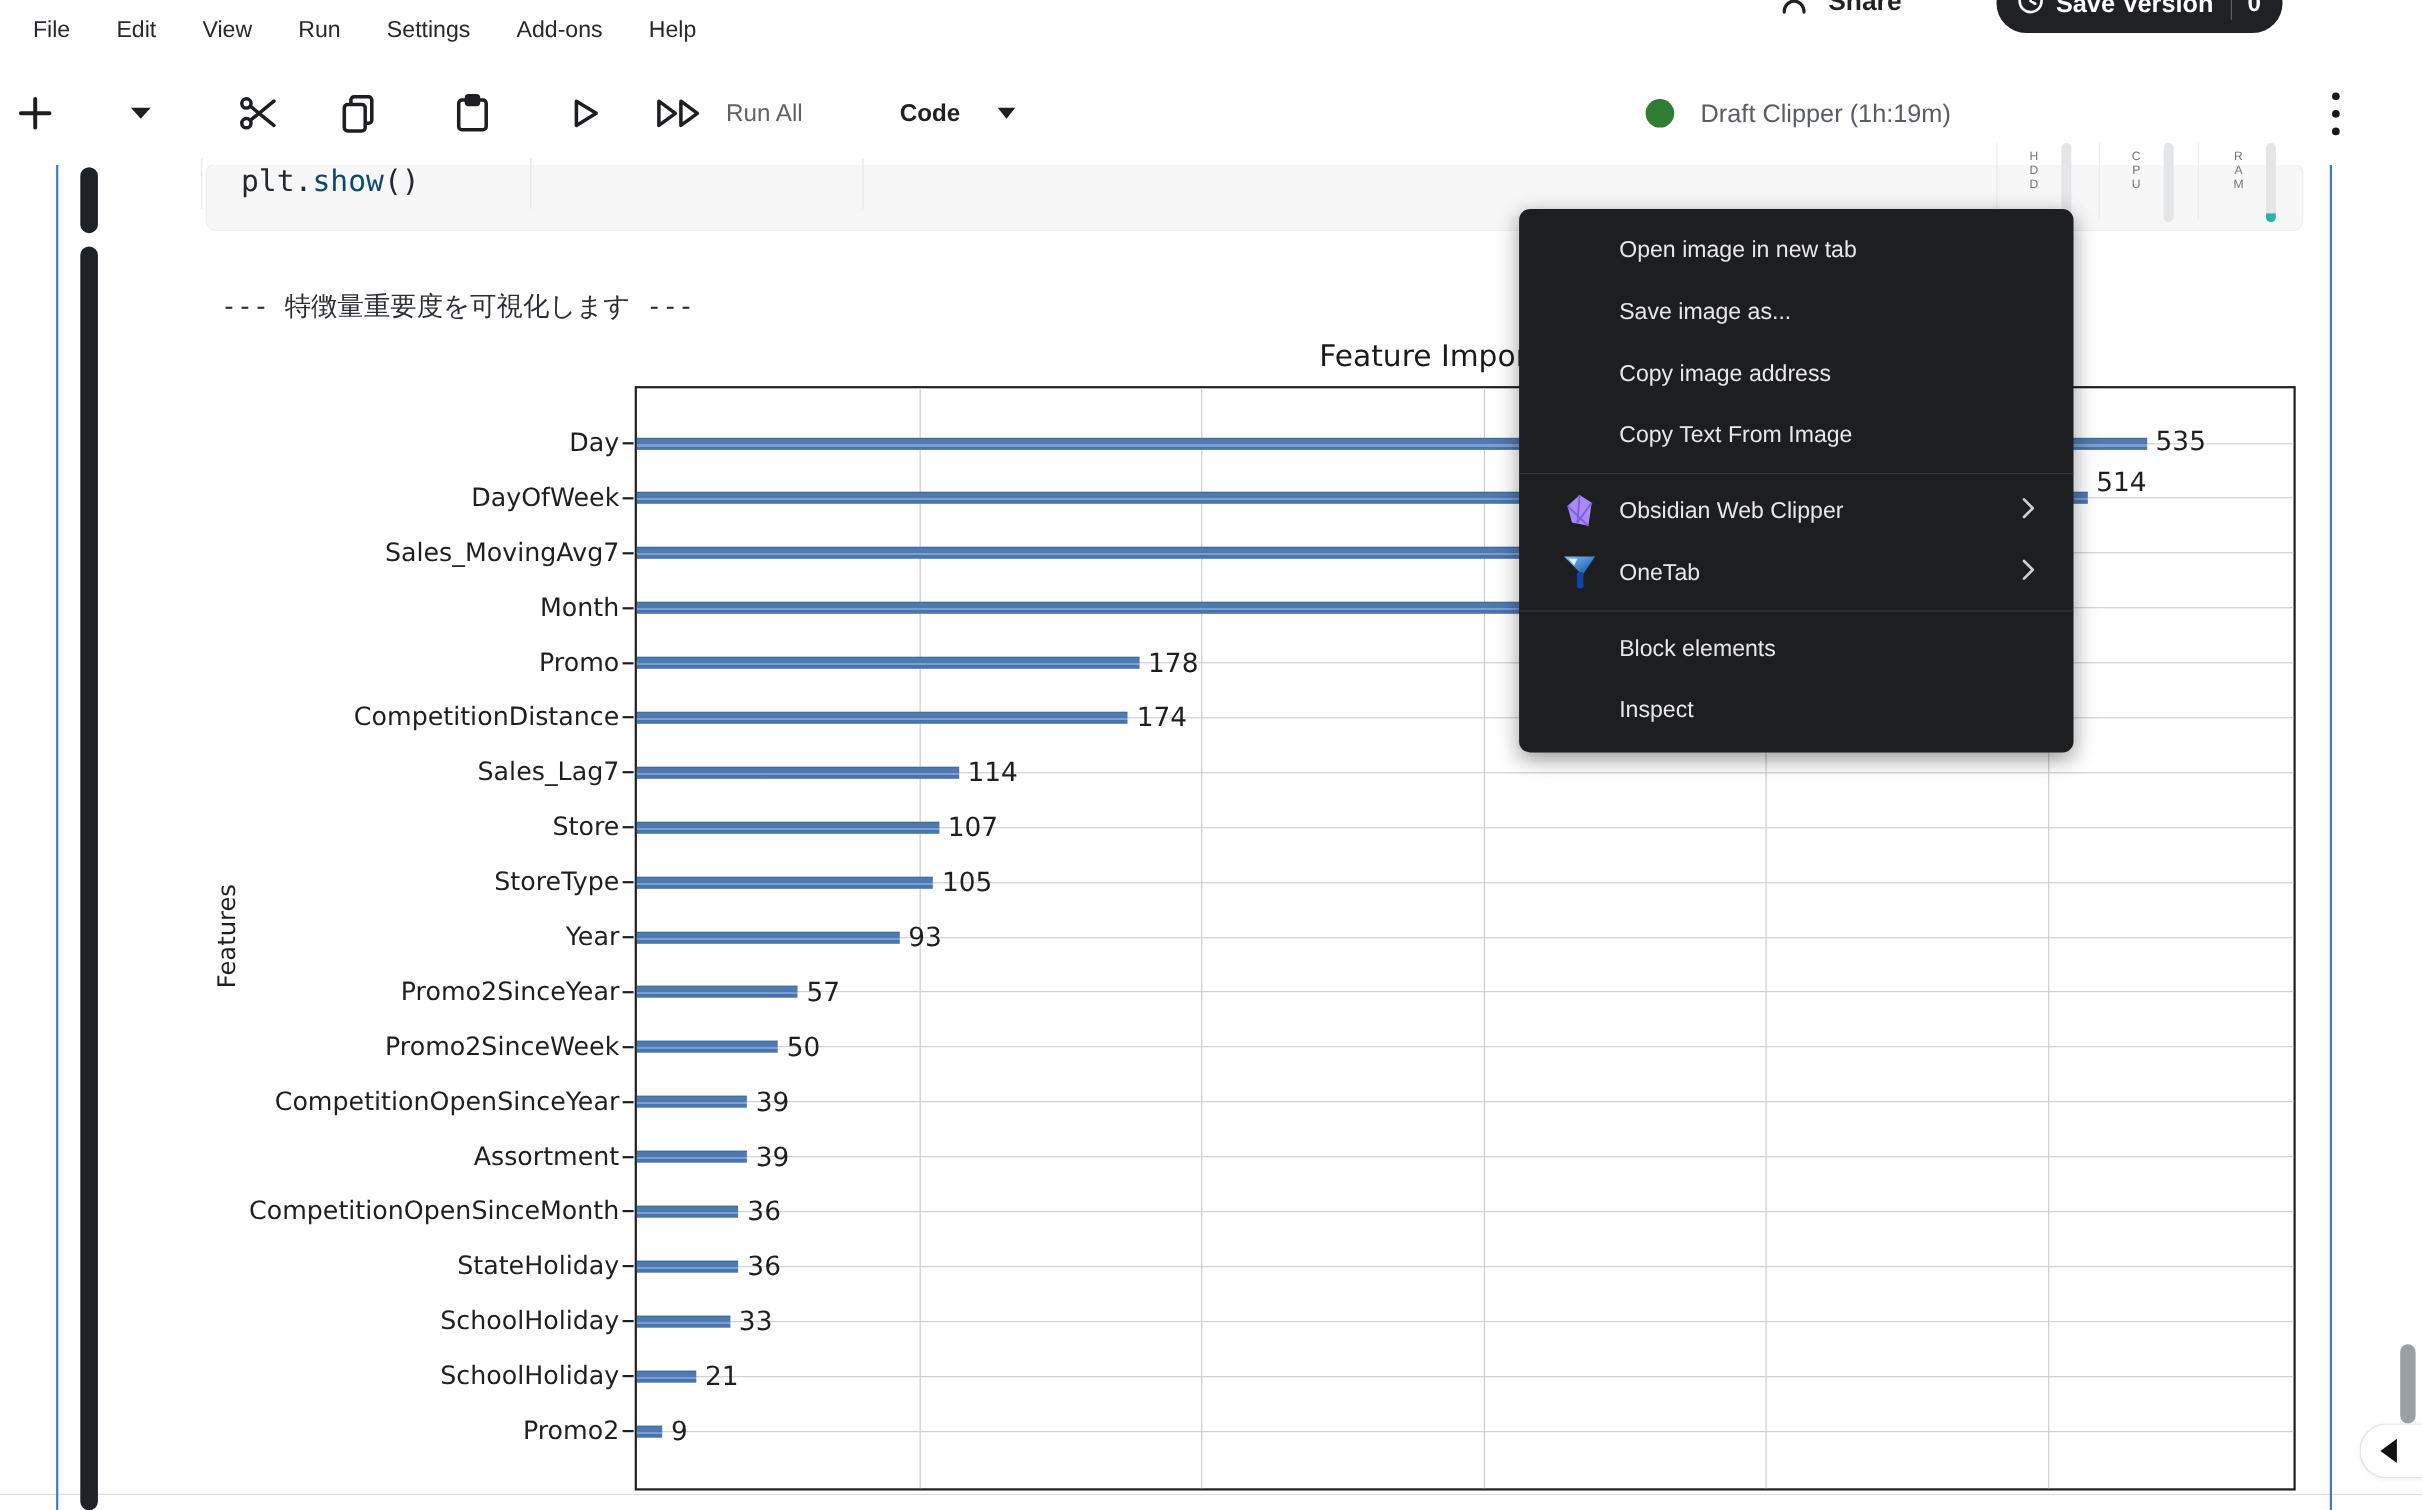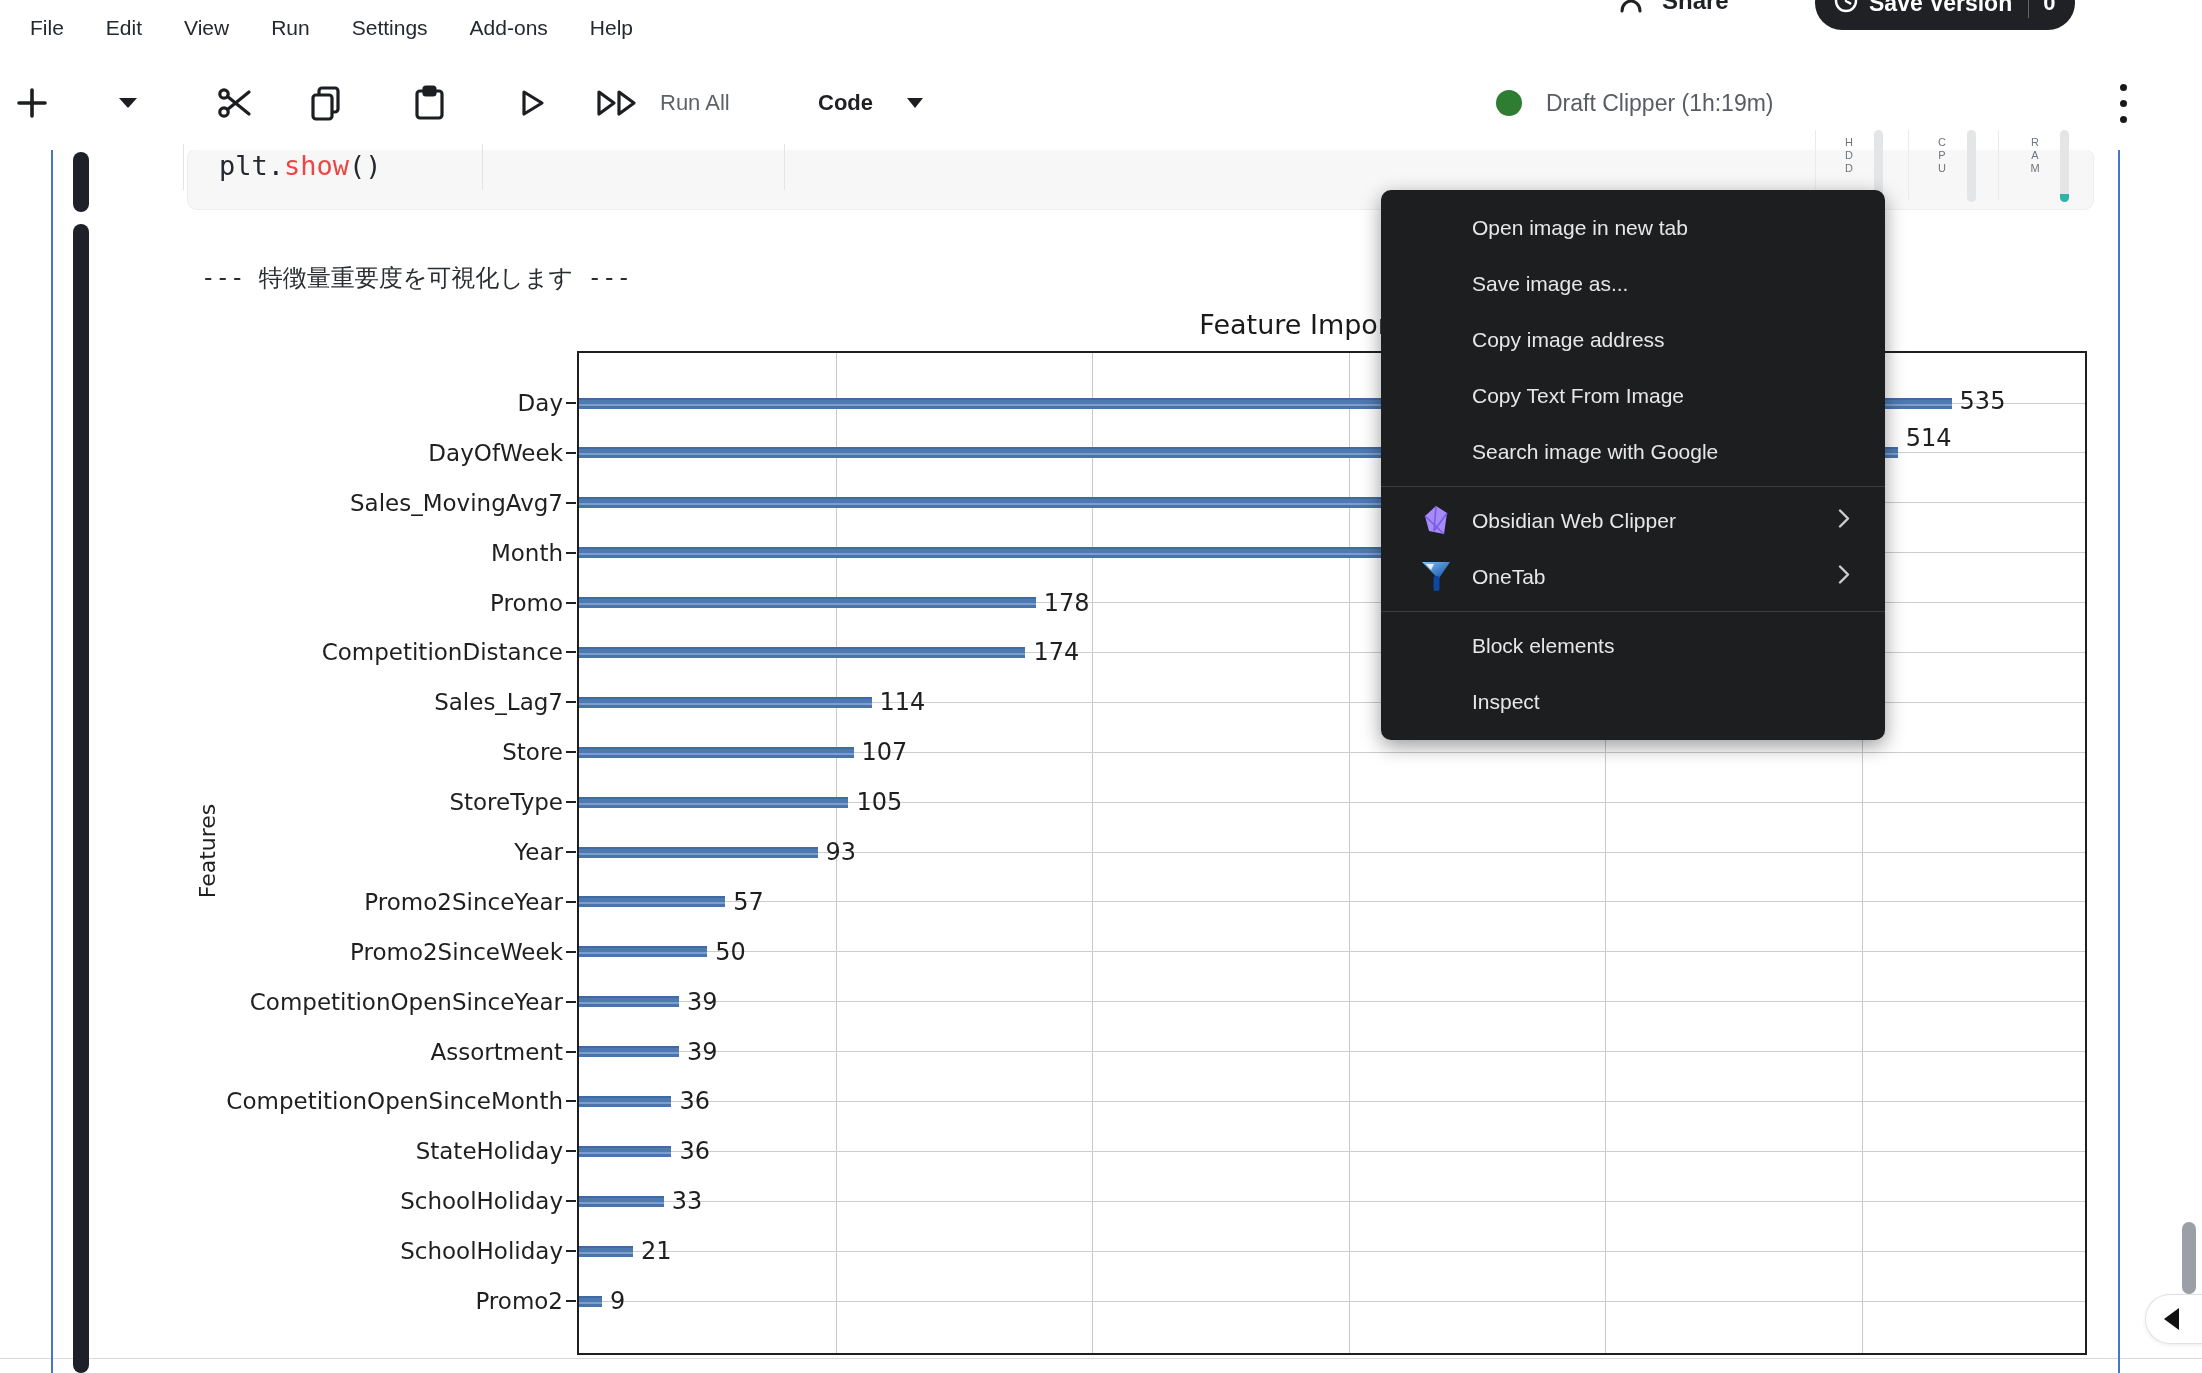--- a/index.html
+++ b/index.html
@@ -234,21 +234,21 @@
         <i></i>
     </div>
   </div>
 
   <div class="sel-line" style="left:51px;top:150px;height:1223px;"></div>
   <div class="sel-line" style="left:2118px;top:150px;height:1223px;"></div>
   <div class="focus-bar" style="top:152px;height:60px;"></div>
   <div class="focus-bar" style="top:224px;height:1149px;"></div>
 
   <div class="code-cell">
-    <div class="code-line" id="code-line"><span style="color: rgb(36, 41, 47);">plt</span><span style="color: rgb(36, 41, 47);">.</span><span style="color: #ef4444;">show</span><span style="color: rgb(36, 41, 47);">()</span></div>
+    <div class="code-line" id="code-line"><span style="color: rgb(36, 41, 47);">plt</span><span style="color: rgb(36, 41, 47);">.</span><span style="color: #0c4a6e;">show</span><span style="color: rgb(36, 41, 47);">()</span></div>
   </div>
 
   <div class="out-log">--- 特徴量重要度を可視化します ---</div>
 
   <div class="ylab">Features</div>
   <div class="plot" id="plot">
     <div class="title">Feature Importance</div>
   <div class="vgrid" style="left: 256.6px;"></div>
       <div class="vgrid" style="left: 513.1px;"></div>
       <div class="vgrid" style="left: 769.7px;"></div>
@@ -358,23 +358,20 @@
         </div>
         <div class="cm-item">
           <span>Save image as...</span>
         </div>
         <div class="cm-item">
           <span>Copy image address</span>
         </div>
         <div class="cm-item">
           <span>Copy Text From Image</span>
         </div>
-        <div class="cm-item">
-          <span>Search image with Google</span>
-        </div>
       </div>
       <div class="cm-sep"></div>
       <div class="cm-group">
         <div class="cm-item">
           <span class="cm-icon">
             <svg width="32" height="32" viewBox="0 0 32 32">
               <polygon points="15,1 26,8 23,29 8,26 4,11" fill="#a78bfa"></polygon>
               <g stroke="#7c5ce0" stroke-width="1.6" fill="none">
                 <path d="M15 1L13 26"></path>
                 <path d="M4 11l19 18"></path>

